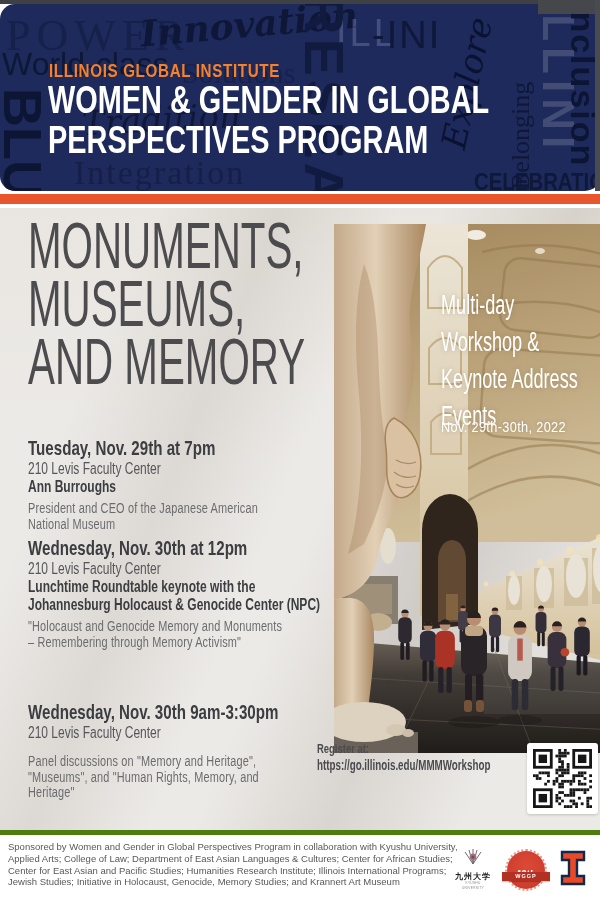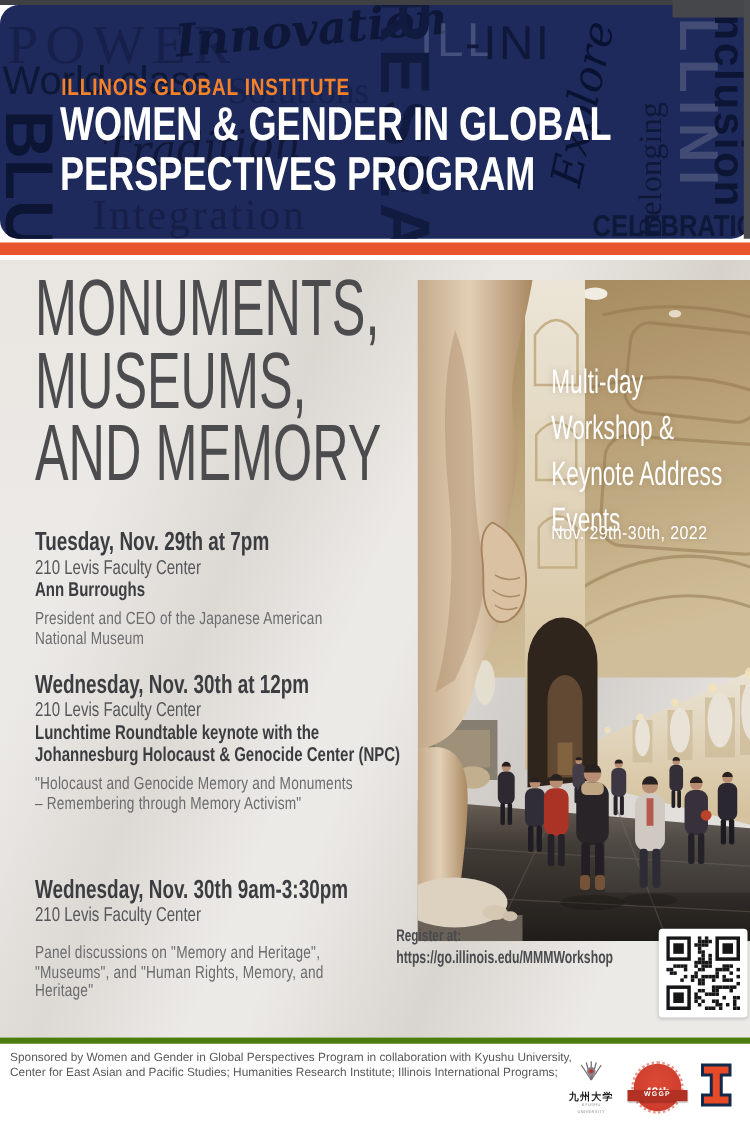--- a/index.html
+++ b/index.html
@@ -316,21 +316,21 @@
       <rect x="0" y="0" width="282" height="529" fill="#2a1d10" opacity=".05"></rect>
     </svg>
 
     <figcaption class="abs photo-cap sx">Multi-day
 Workshop &amp;
 Keynote Address
 Events</figcaption>
     <div class="abs photo-date sx">Nov. 29th-30th, 2022</div>
   </figure>
 
-  <section class="abs event" style="top:422px">
+  <section class="abs event" style="top:436px">
     <span class="sx ev-h">Tuesday, Nov. 29th at 7pm</span>
     <span class="sx ev-loc">210 Levis Faculty Center</span>
     <span class="sx ev-b">Ann Burroughs</span>
     <span class="sx ev-d">President and CEO of the Japanese American National Museum</span>
   </section>
 
   <section class="abs event" style="top:536px">
     <span class="sx ev-h">Wednesday, Nov. 30th at 12pm</span>
     <span class="sx ev-loc">210 Levis Faculty Center</span>
     <span class="sx ev-b">Lunchtime Roundtable keynote with the Johannesburg Holocaust &amp; Genocide Center (NPC)</span>
@@ -465,21 +465,23 @@
         <rect x="44.95238095238095" y="5.619047619047619" width="8.428571428571427" height="8.428571428571427" fill="#161616"></rect>
         <rect x="0" y="39.33333333333333" width="19.666666666666664" height="19.666666666666664" fill="#161616"></rect>
         <rect x="2.8095238095238093" y="42.14285714285714" width="14.047619047619047" height="14.047619047619047" fill="#ffffff"></rect>
         <rect x="5.619047619047619" y="44.95238095238095" width="8.428571428571427" height="8.428571428571427" fill="#161616"></rect>
       </svg>
   </div>
 
   <footer class="abs footer">
     <div class="f-text">
       <span>Sponsored by Women and Gender in Global Perspectives Program in collaboration with Kyushu University,</span>
+      <span>Applied Arts; College of Law; Department of East Asian Languages &amp; Cultures; Center for African Studies;</span>
       <span>Center for East Asian and Pacific Studies; Humanities Research Institute; Illinois International Programs;</span>
+      <span>Jewish Studies; Initiative in Holocaust, Genocide, Memory Studies; and Krannert Art Museum</span>
     </div>
 
     <div class="logo-kyushu">
       <svg width="22" height="20" viewBox="0 0 22 20">
         <g stroke="#776a74" stroke-width="1" fill="none">
           <path d="M11,16 L3,4"></path>
             <path d="M11,16 L7,2"></path>
             <path d="M11,16 L11,1"></path>
           <path d="M11,16 L15,2"></path>
             <path d="M11,16 L19,4"></path>

